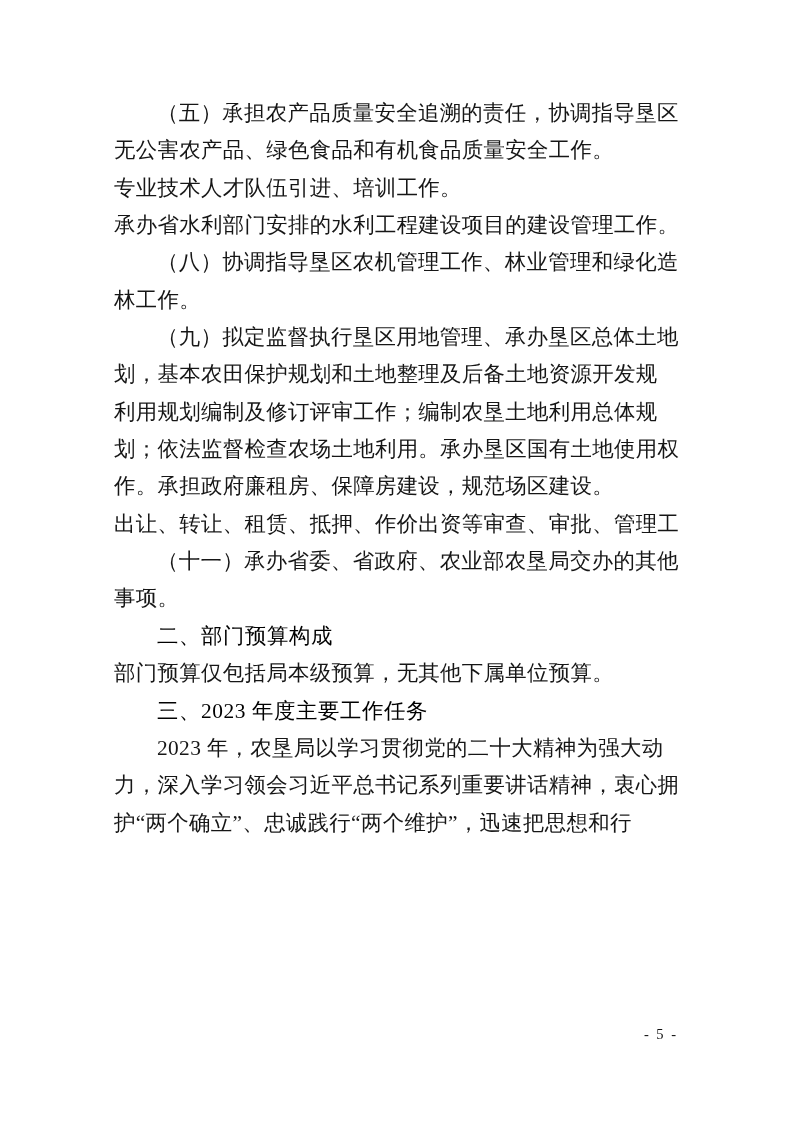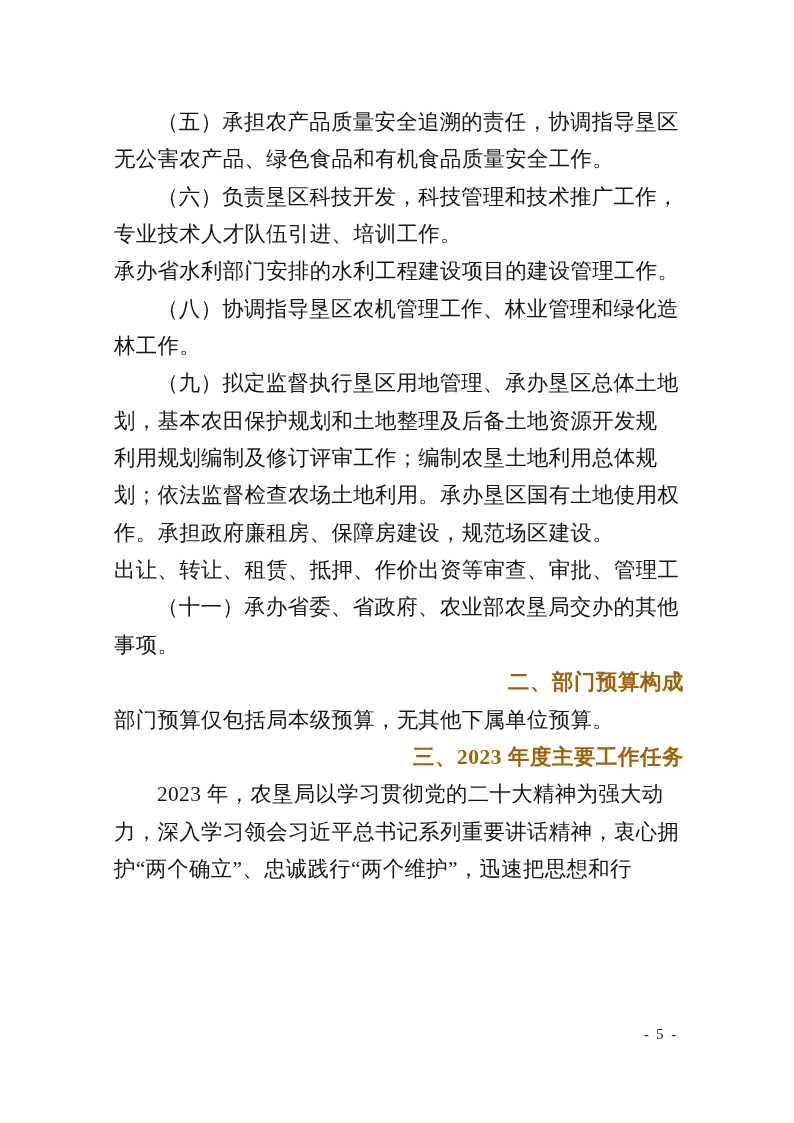--- a/index.html
+++ b/index.html
@@ -16,39 +16,38 @@
     color: #161616;
   }
   .doc-page {
     position: absolute;
     inset: 0;
     background: #ffffff;
   }
   .doc-body {
     position: absolute;
     left: 114px;
-    top: 104px;
+    top: 95px;
     width: 570px;
   }
   .line {
     font-size: 21.4px;
     line-height: 37.35px;
     height: 37.35px;
     white-space: nowrap;
     letter-spacing: 0.35px;
     color: #161616;
   }
   .indent {
     padding-left: 43px;
   }
   .heading {
-    font-weight: bold;
-    color: #a16207;
+    font-weight: normal;
+    color: #000000;
     letter-spacing: 0.6px;
-    text-align: right;
   }
   .page-footer {
     position: absolute;
     top: 1024px;
     left: 624px;
     width: 74px;
     height: 20px;
     text-align: center;
     font-size: 14.5px;
     line-height: 20px;
@@ -56,21 +55,20 @@
     color: #111111;
   }
 </style>
 </head>
 <body>
 
 <div class="doc-page">
   <div class="doc-body">
     <div class="line indent">（五）承担农产品质量安全追溯的责任，协调指导垦区</div>
     <div class="line">无公害农产品、绿色食品和有机食品质量安全工作。</div>
-    <div class="line indent">（六）负责垦区科技开发，科技管理和技术推广工作，</div>
     <div class="line">专业技术人才队伍引进、培训工作。</div>
     <div class="line">承办省水利部门安排的水利工程建设项目的建设管理工作。</div>
     <div class="line indent">（八）协调指导垦区农机管理工作、林业管理和绿化造</div>
     <div class="line">林工作。</div>
     <div class="line indent">（九）拟定监督执行垦区用地管理、承办垦区总体土地</div>
     <div class="line">划，基本农田保护规划和土地整理及后备土地资源开发规</div>
     <div class="line">利用规划编制及修订评审工作；编制农垦土地利用总体规</div>
     <div class="line">划；依法监督检查农场土地利用。承办垦区国有土地使用权</div>
     <div class="line">作。承担政府廉租房、保障房建设，规范场区建设。</div>
     <div class="line">出让、转让、租赁、抵押、作价出资等审查、审批、管理工</div>

